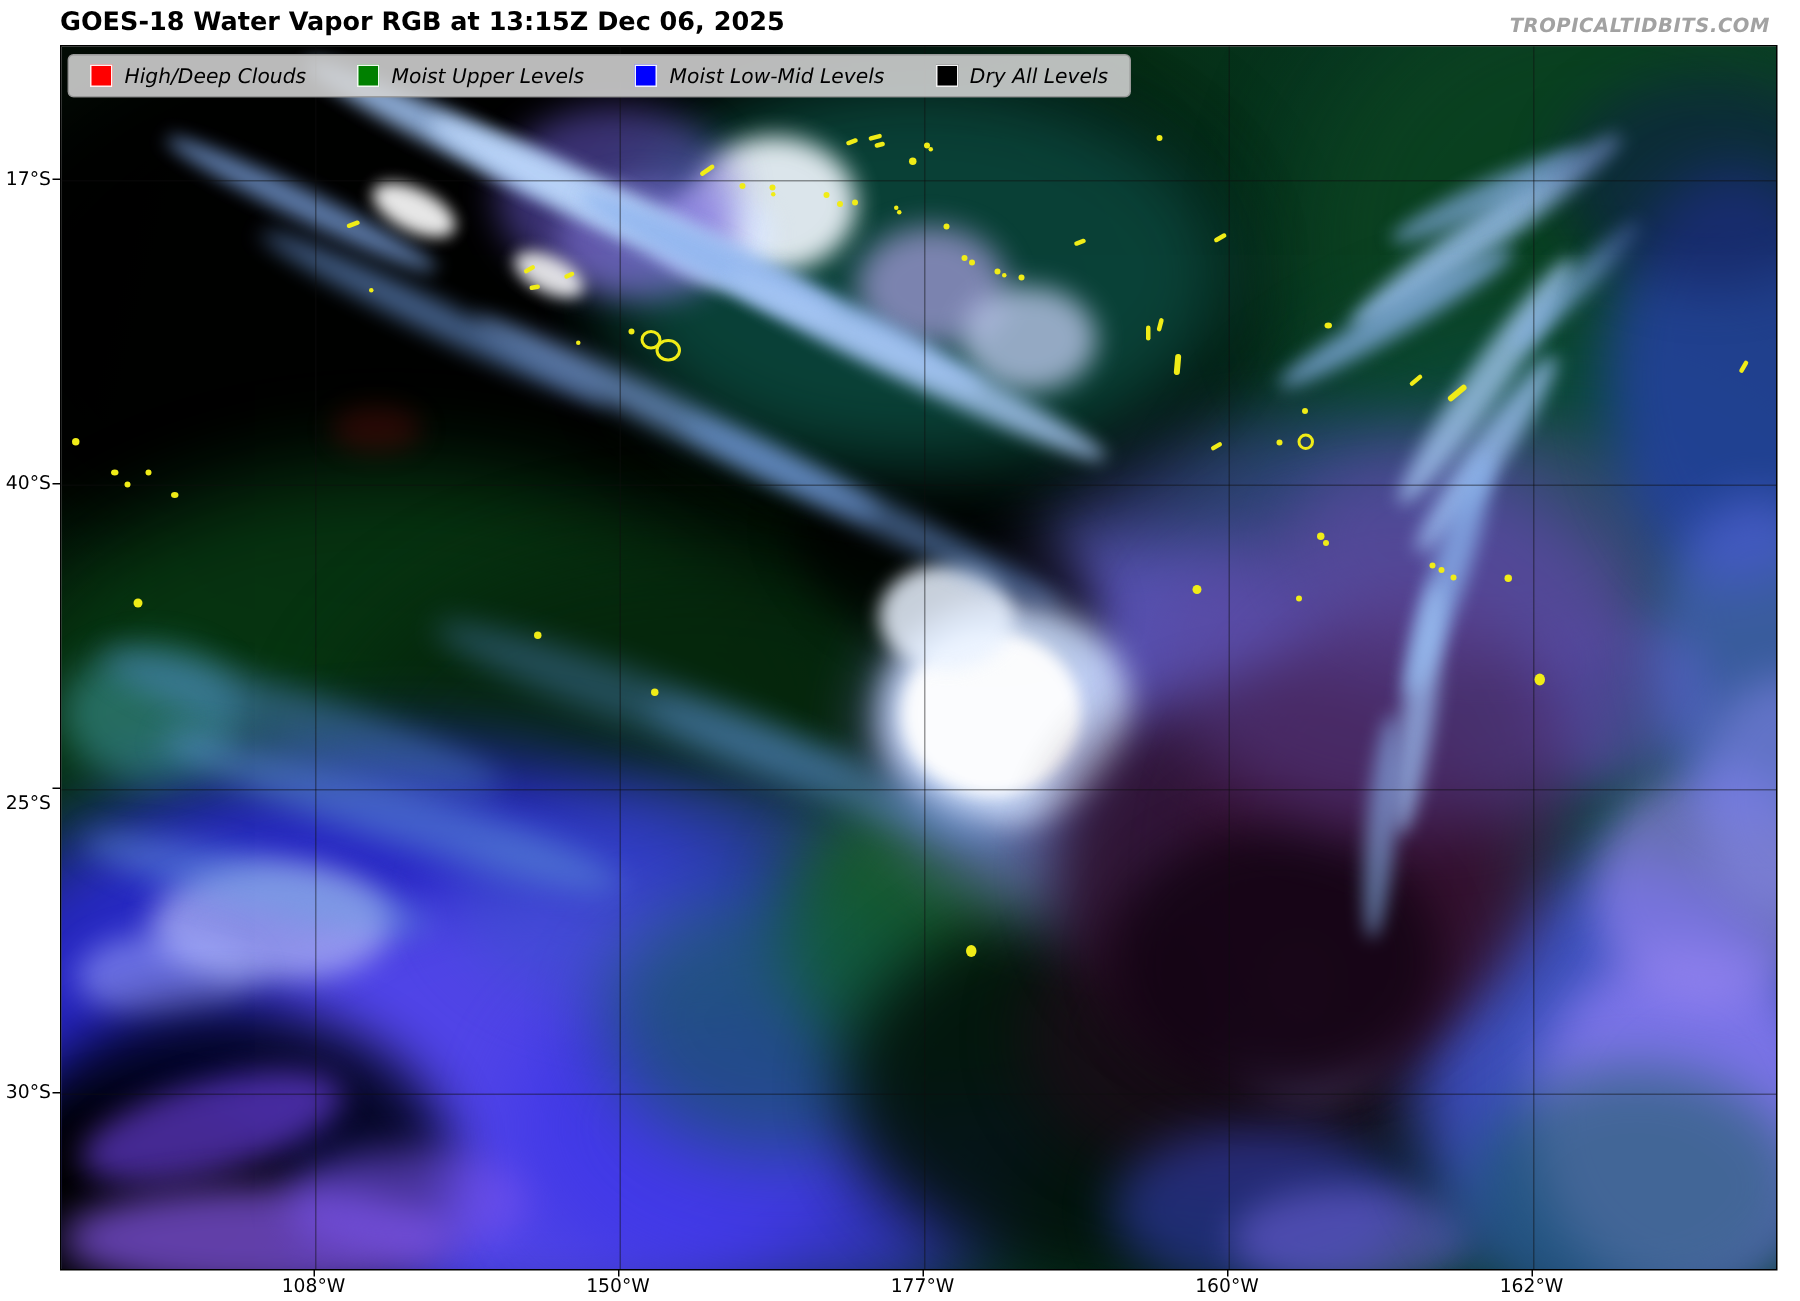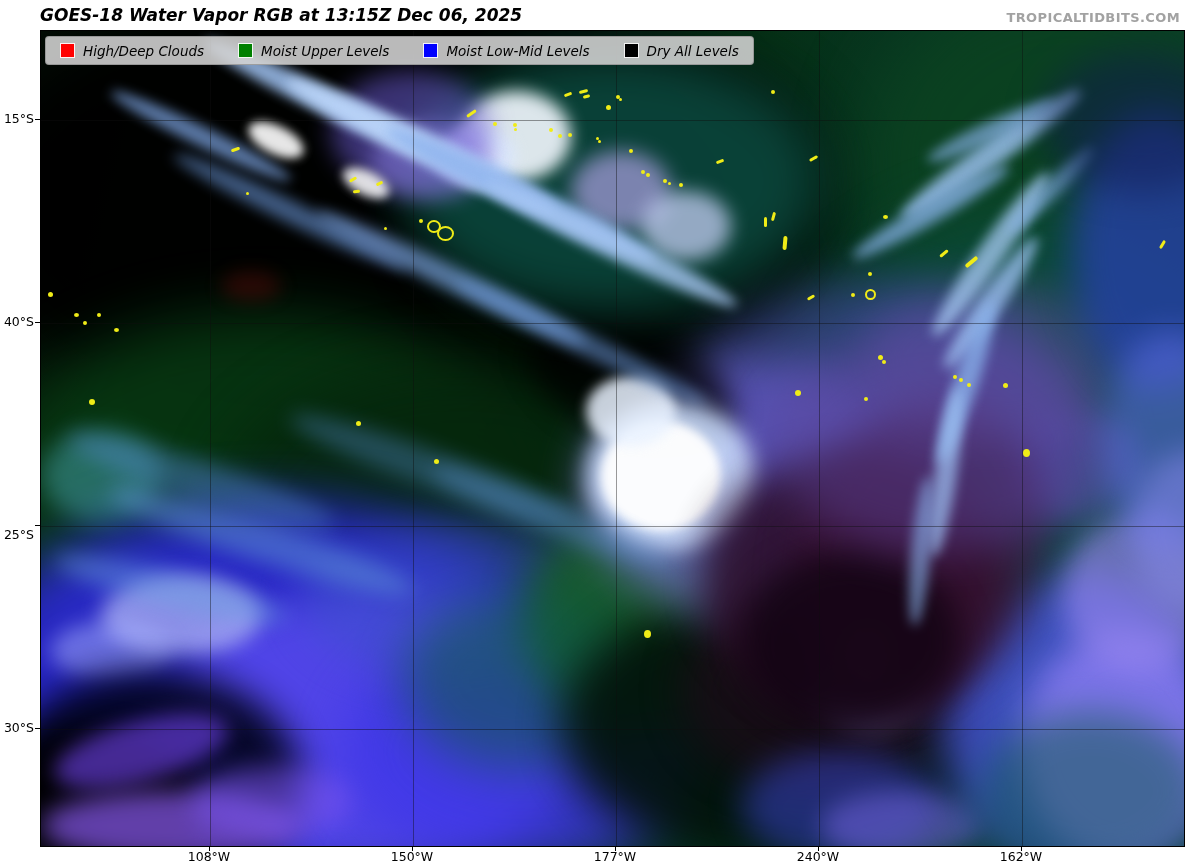--- a/index.html
+++ b/index.html
@@ -1,19 +1,19 @@
 <!DOCTYPE html>
 <html><head>
 <meta charset="utf-8">
 <style>
   html,body{margin:0;padding:0;background:#ffffff;}
   .page{position:relative;width:1200px;height:867px;background:#ffffff;overflow:hidden;
         font-family:"DejaVu Sans","Liberation Sans",sans-serif;}
-  .title{position:absolute;left:40px;top:5px;font-size:17px;font-weight:bold;color:#000;font-style:italic;}
-  .watermark{position:absolute;right:20px;top:10px;font-size:13px;font-weight:bold;color:#a2a2a2;letter-spacing:.4px;}
+  .title{position:absolute;left:40px;top:5px;font-size:17px;font-weight:bold;color:#000;}
+  .watermark{position:absolute;right:20px;top:10px;font-size:13px;font-weight:bold;color:#a2a2a2;letter-spacing:.4px;font-style:italic;}
   .map{position:absolute;left:40px;top:30px;width:1143px;height:815px;border:1px solid #000;
        overflow:hidden;background:linear-gradient(104deg,#030d05 0%,#05230c 26%,#063015 52%,#07392a 76%,#08402f 100%);font-style:italic;}
   .b{position:absolute;border-radius:50%;}
   .gl{position:absolute;background:rgba(15,15,15,.42);}
   .gl.v{top:0;bottom:0;width:1px;}
   .gl.h{left:0;right:0;height:1px;}
   .imk{position:absolute;background:#f0ec17;}
   .imk.dot{border-radius:50%;}
   .imk.dash{border-radius:2px;}
   .imk.ring{background:transparent;border:2px solid #f0ec17;border-radius:50%;}
@@ -232,23 +232,23 @@
   <div class="tick lat" style="top:119px"></div>
   <div class="tick lat" style="top:322px"></div>
   <div class="tick lat" style="top:525px"></div>
   <div class="tick lat" style="top:728px"></div>
   <div class="tick lon" style="left:209px"></div>
   <div class="tick lon" style="left:412px"></div>
   <div class="tick lon" style="left:615px"></div>
   <div class="tick lon" style="left:818px"></div>
   <div class="tick lon" style="left:1021px"></div>
 
-  <div class="lat-label" style="top:112px">15°S</div>
+  <div class="lat-label" style="top:112px">17°S</div>
   <div class="lat-label" style="top:315px">40°S</div>
   <div class="lat-label" style="top:528px">25°S</div>
   <div class="lat-label" style="top:721px">30°S</div>
   <div class="lon-label" style="left:177px">108°W</div>
   <div class="lon-label" style="left:380px">150°W</div>
   <div class="lon-label" style="left:583px">177°W</div>
-  <div class="lon-label" style="left:786px">240°W</div>
+  <div class="lon-label" style="left:786px">160°W</div>
   <div class="lon-label" style="left:989px">162°W</div>
 
 </div>
 
 </body></html>

